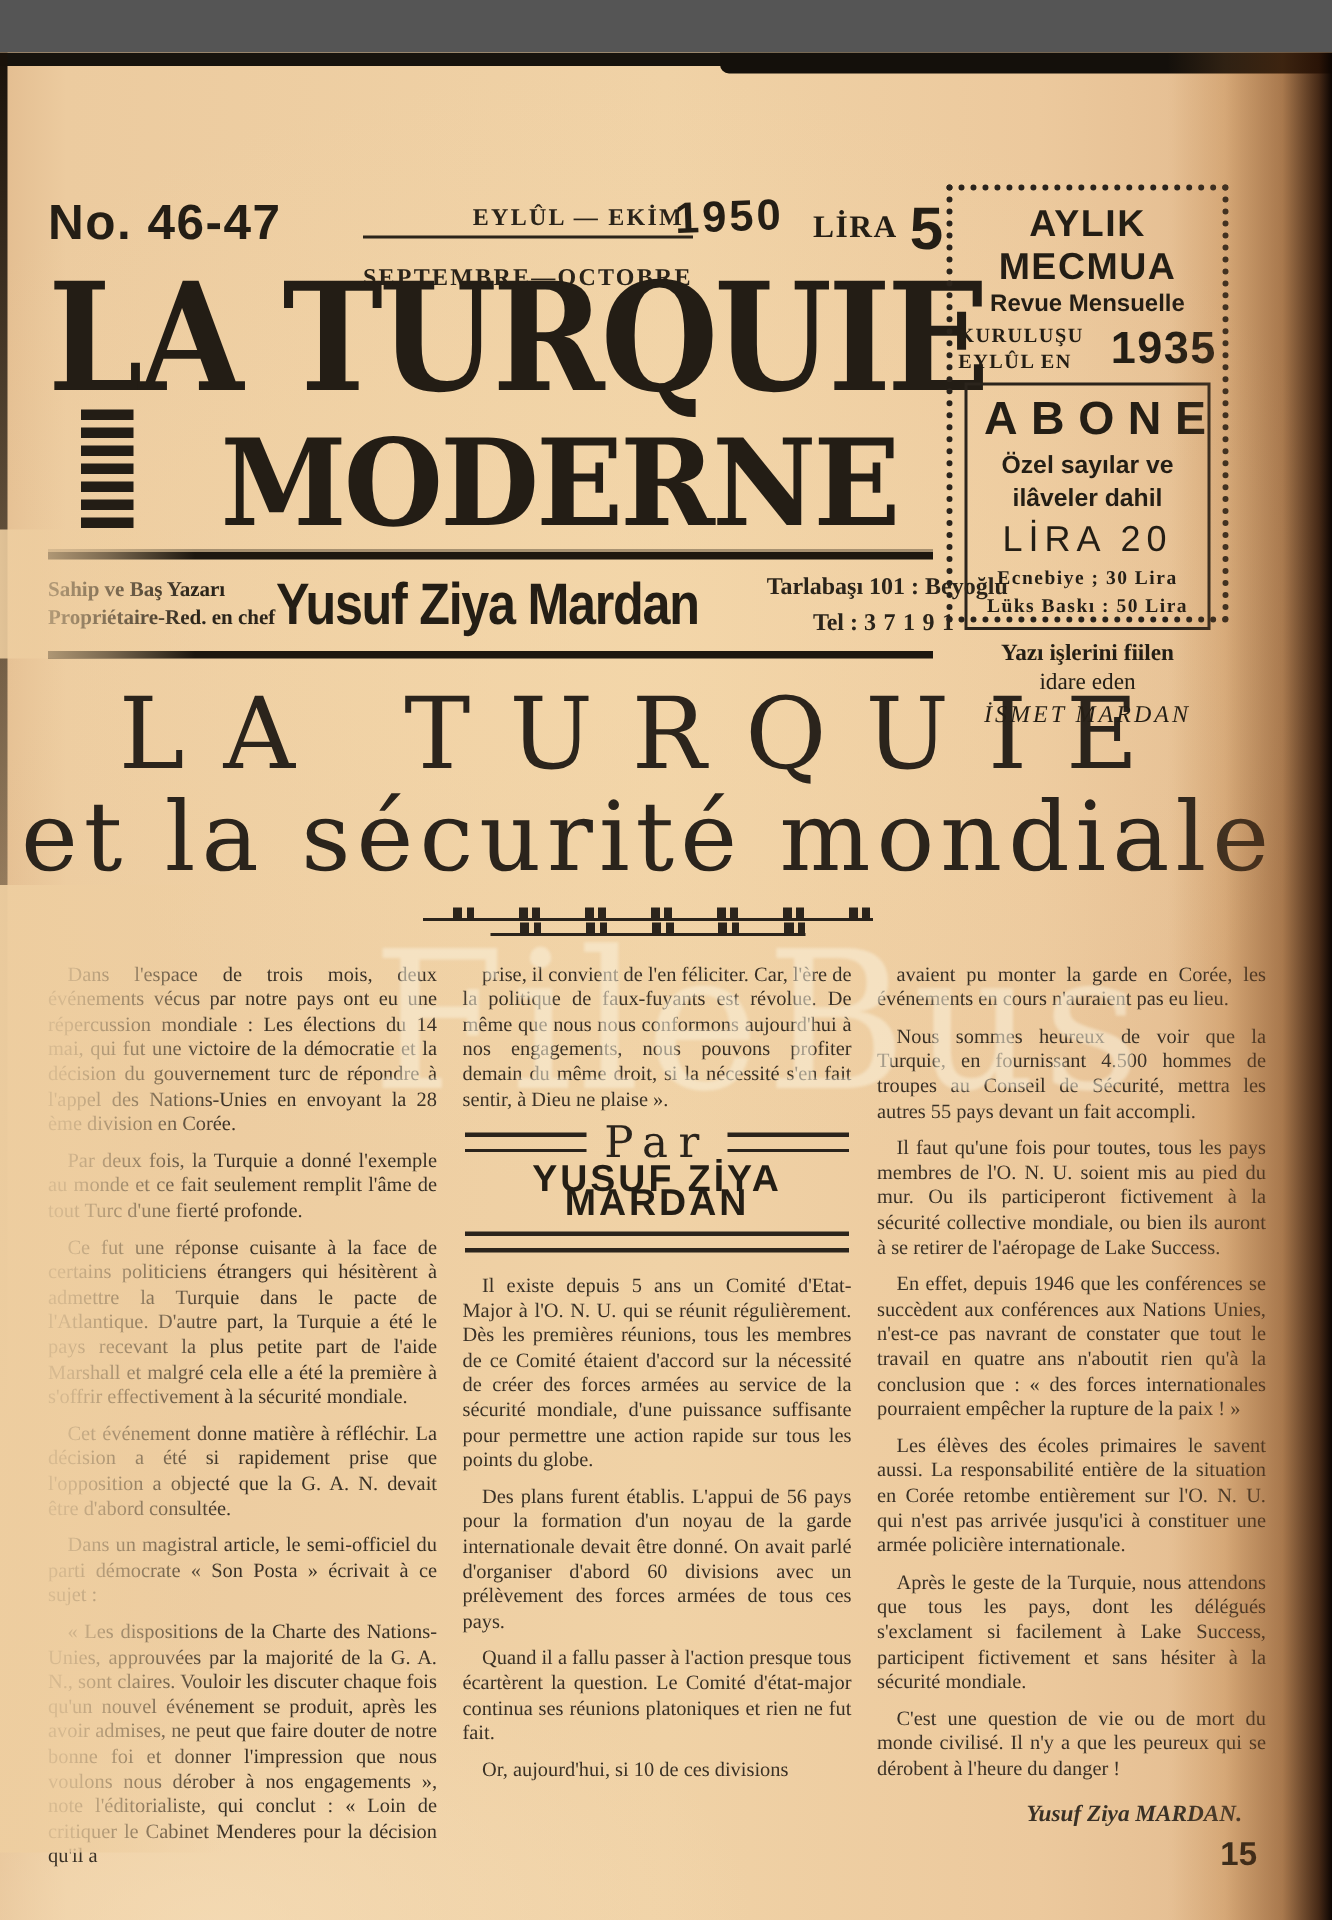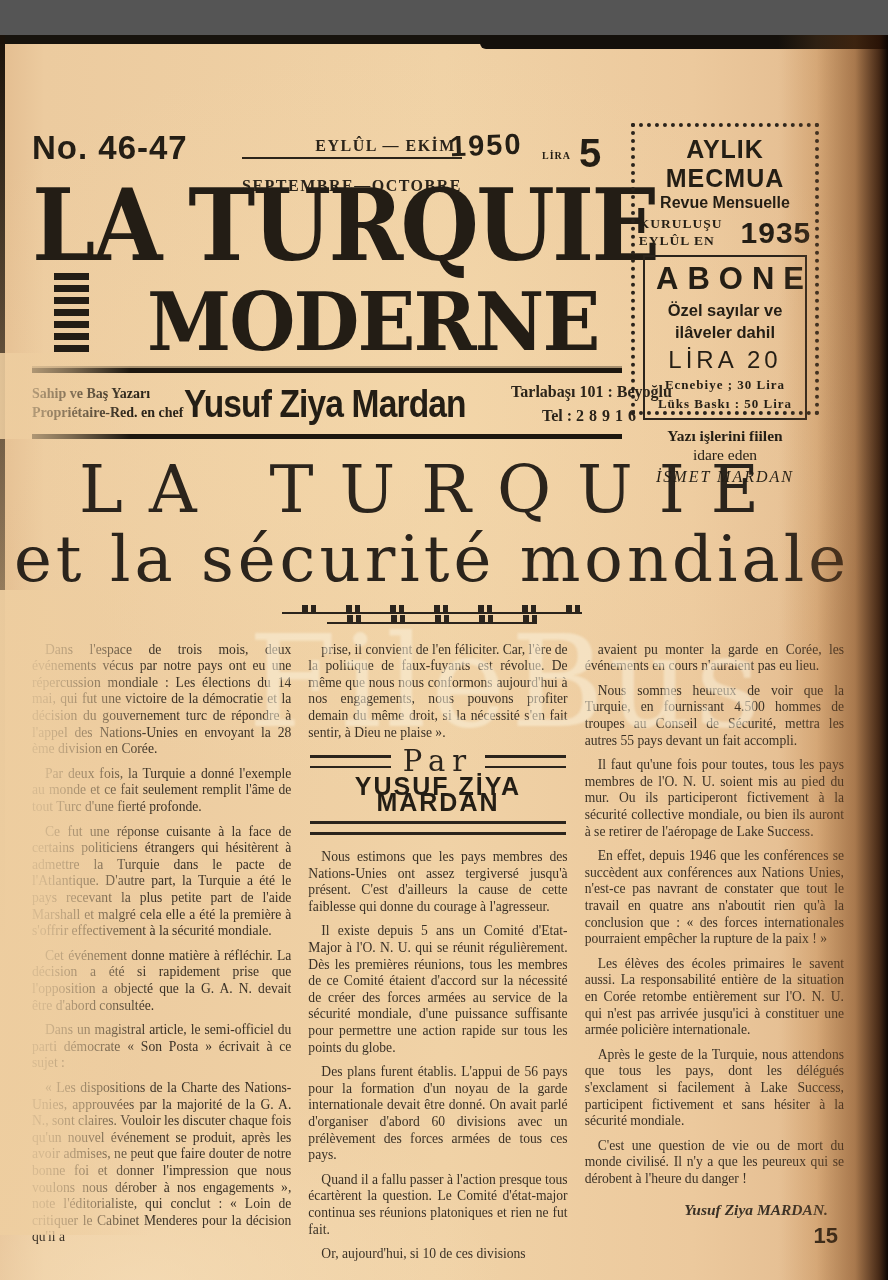--- a/index.html
+++ b/index.html
@@ -33,21 +33,21 @@
   .header-row{position:relative;width:590px;height:58px;}
   .issue-no{position:absolute;left:0;top:8px;font-family:"Liberation Sans",sans-serif;
     font-weight:bold;font-size:33px;letter-spacing:1px;color:#241e15;}
   .date-block{position:absolute;left:210px;top:16px;text-align:right;font-weight:bold;
     font-size:16px;letter-spacing:1.5px;color:#2b241a;}
   .date-block .tr{border-bottom:2px solid #2b241a;padding:0 6px 2px;}
   .date-block .fr{padding-top:18px;}
   .year{position:absolute;left:418px;top:8px;font-family:"Liberation Sans",sans-serif;
     font-weight:bold;font-size:29px;letter-spacing:2px;color:#241e15;transform:rotate(-2deg);}
   .price{position:absolute;left:510px;top:10px;color:#241e15;white-space:nowrap;}
-  .price .lbl{font-weight:bold;font-size:10px;letter-spacing:1px;vertical-align:8px;}
+  .price .lbl{font-weight:bold;font-size:21px;letter-spacing:1px;vertical-align:8px;}
   .price .val{font-family:"Liberation Sans",sans-serif;font-weight:bold;font-size:40px;margin-left:4px;}
 
   
   .masthead{width:590px;}
   .mast-line1{font-family:"DejaVu Serif",serif;font-weight:bold;font-size:100px;line-height:.92;
     letter-spacing:-3px;color:#231d15;transform:scaleX(.9);transform-origin:left;white-space:nowrap;}
   .mast-line2-row{display:flex;align-items:flex-end;margin-top:2px;}
   .logo-bars{width:112px;margin:0 0 6px 22px;display:flex;flex-direction:column;gap:5px;}
   .logo-bars i{display:block;height:7px;background:#231d15;}
   .mast-line2{font-family:"DejaVu Serif",serif;font-weight:bold;font-size:80px;line-height:.9;
@@ -149,21 +149,21 @@
     <div class="byline">
       <div class="owner">
         <div>Sahip ve Baş Yazarı</div>
         <div>Propriétaire-Red. en chef</div>
       </div>
       <div class="byline-name">Yusuf Ziya Mardan</div>
       <div class="contact">
         <div>Tarlabaşı 101 : Beyoğlu</div>
         <div>
           <span>Tel :</span>
-          <span class="tel-digits">28916</span>
+          <span class="tel-digits">37191</span>
         </div>
       </div>
     </div>
 
     <div class="info-box">
       <div class="ib-l1">AYLIK MECMUA</div>
       <div class="ib-l2">Revue Mensuelle</div>
       <div class="founded">
         <div class="fl">
           <div>KURULUŞU</div>
@@ -212,21 +212,20 @@
             <p class="par">prise, il convient de l'en féliciter. Car, l'ère de la politique de faux-fuyants est révolue. De même que nous nous conformons aujourd'hui à nos engagements, nous pouvons profiter demain du même droit, si la nécessité s'en fait sentir, à Dieu ne plaise ».</p>
           </div>
         <div class="par-row">
           <div class="par-line"></div>
           <div class="par-word">Par</div>
           <div class="par-line"></div>
         </div>
         <div class="par-author">YUSUF ZİYA MARDAN</div>
         <div class="par-rule"></div>
         <div>
-            <p class="par">Nous estimons que les pays membres des Nations-Unies ont assez tergiversé jusqu'à présent. C'est d'ailleurs la cause de cette faiblesse qui donne du courage à l'agresseur.</p>
             <p class="par">Il existe depuis 5 ans un Comité d'Etat-Major à l'O. N. U. qui se réunit régulièrement. Dès les premières réunions, tous les membres de ce Comité étaient d'accord sur la nécessité de créer des forces armées au service de la sécurité mondiale, d'une puissance suffisante pour permettre une action rapide sur tous les points du globe.</p>
             <p class="par">Des plans furent établis. L'appui de 56 pays pour la formation d'un noyau de la garde internationale devait être donné. On avait parlé d'organiser d'abord 60 divisions avec un prélèvement des forces armées de tous ces pays.</p>
             <p class="par">Quand il a fallu passer à l'action presque tous écartèrent la question. Le Comité d'état-major continua ses réunions platoniques et rien ne fut fait.</p>
             <p class="par">Or, aujourd'hui, si 10 de ces divisions</p>
           </div>
       </div>
 
       <div class="col">
         <div>
             <p class="par">avaient pu monter la garde en Corée, les événements en cours n'auraient pas eu lieu.</p>

